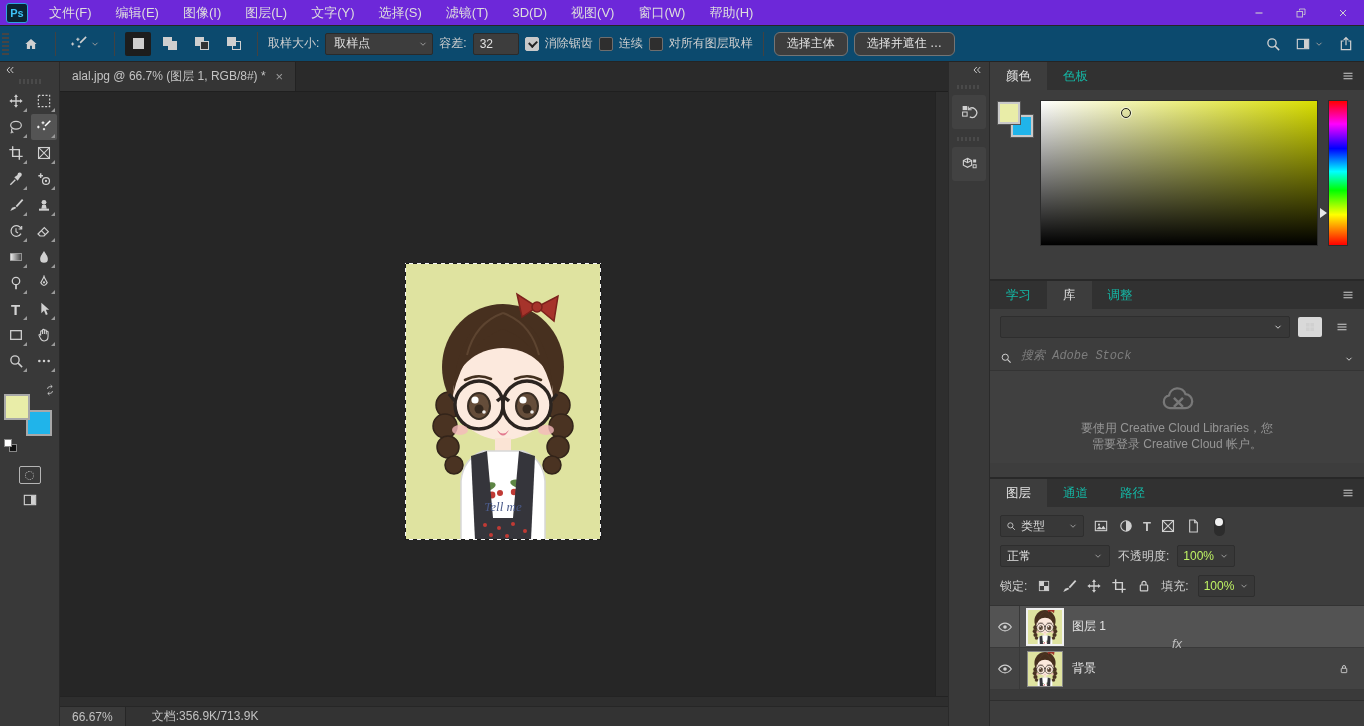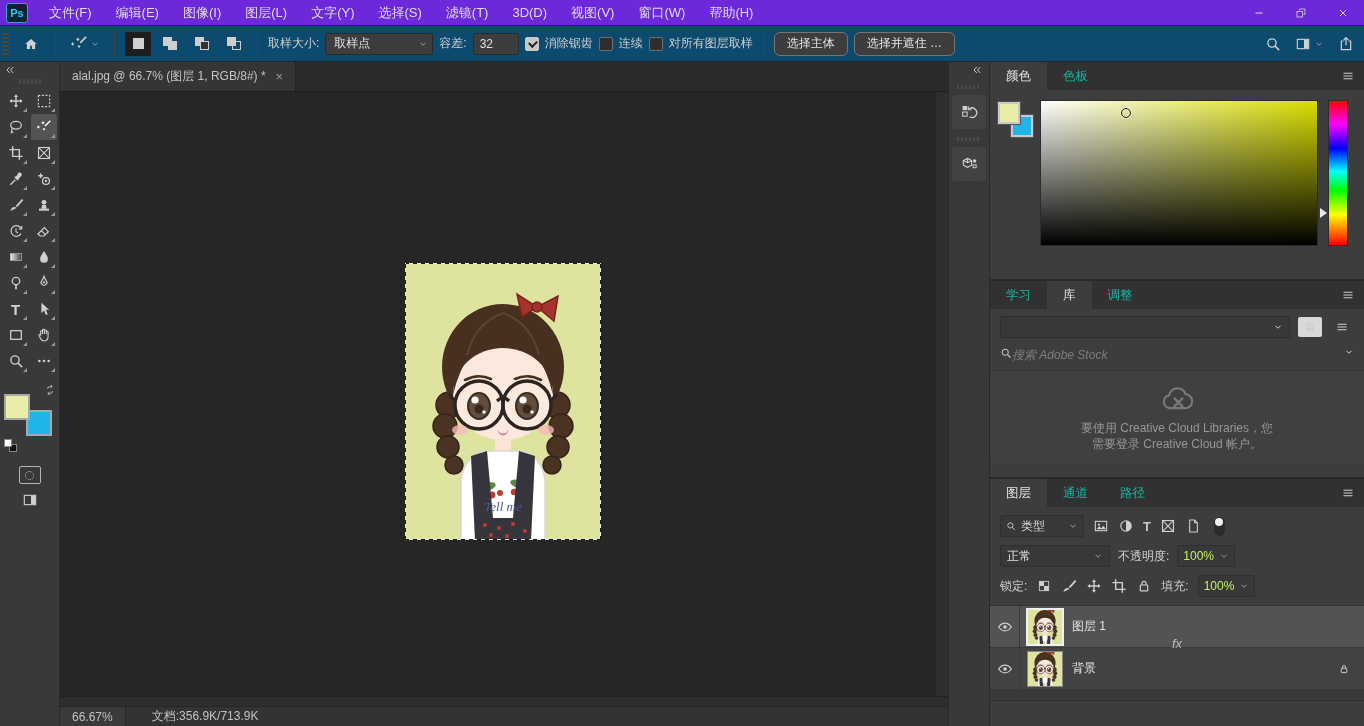--- a/index.html
+++ b/index.html
@@ -126,21 +126,21 @@
     border-top:5px solid transparent; border-bottom:5px solid transparent; border-left:7px solid #e8e8e8; }
 
   
   .lib-panel { height:198px; }
   .lib-row1 { display:flex; align-items:center; gap:8px; padding:7px 10px 5px; }
   .lib-dd { flex:1; height:22px; background:#383838; border:1px solid #2e2e2e; border-radius:2px;
     display:flex; align-items:center; justify-content:flex-end; padding:0 6px; color:#8f8f8f; }
   .lib-view { width:24px; height:20px; border-radius:2px; display:flex; align-items:center; justify-content:center; }
   .lib-view.active { background:#d9d9d9; color:#333; }
   .lib-view { color:#c9c9c9; }
-  .lib-search { display:flex; align-items:flex-start; gap:0; padding:4px 10px 6px; color:#858585; border-bottom:1px solid #343434; }
+  .lib-search { display:flex; align-items:flex-end; gap:9px; padding:4px 10px 6px; color:#858585; border-bottom:1px solid #343434;font-family:Liberation Mono, monospace; }
   .lib-search .ph { font-style:italic; color:#7d7d7d; flex:1; }
   .lib-body { height:92px; background:#404040; display:flex; flex-direction:column; align-items:center; justify-content:center; color:#969696; }
   .lib-body .cloud { color:#787878; margin-bottom:4px; }
   .lib-body div { line-height:16px; }
   .lib-foot { height:25px; display:flex; align-items:center; justify-content:flex-end; gap:10px; padding:0 12px; color:#b9b9b9; }
 
   
   .layers-panel { flex:1; display:flex; flex-direction:column; }
   .layers-panel .panel-body { display:flex; flex-direction:column; }
   .lr-filter { display:flex; align-items:center; gap:9px; padding:8px 10px 6px; }

